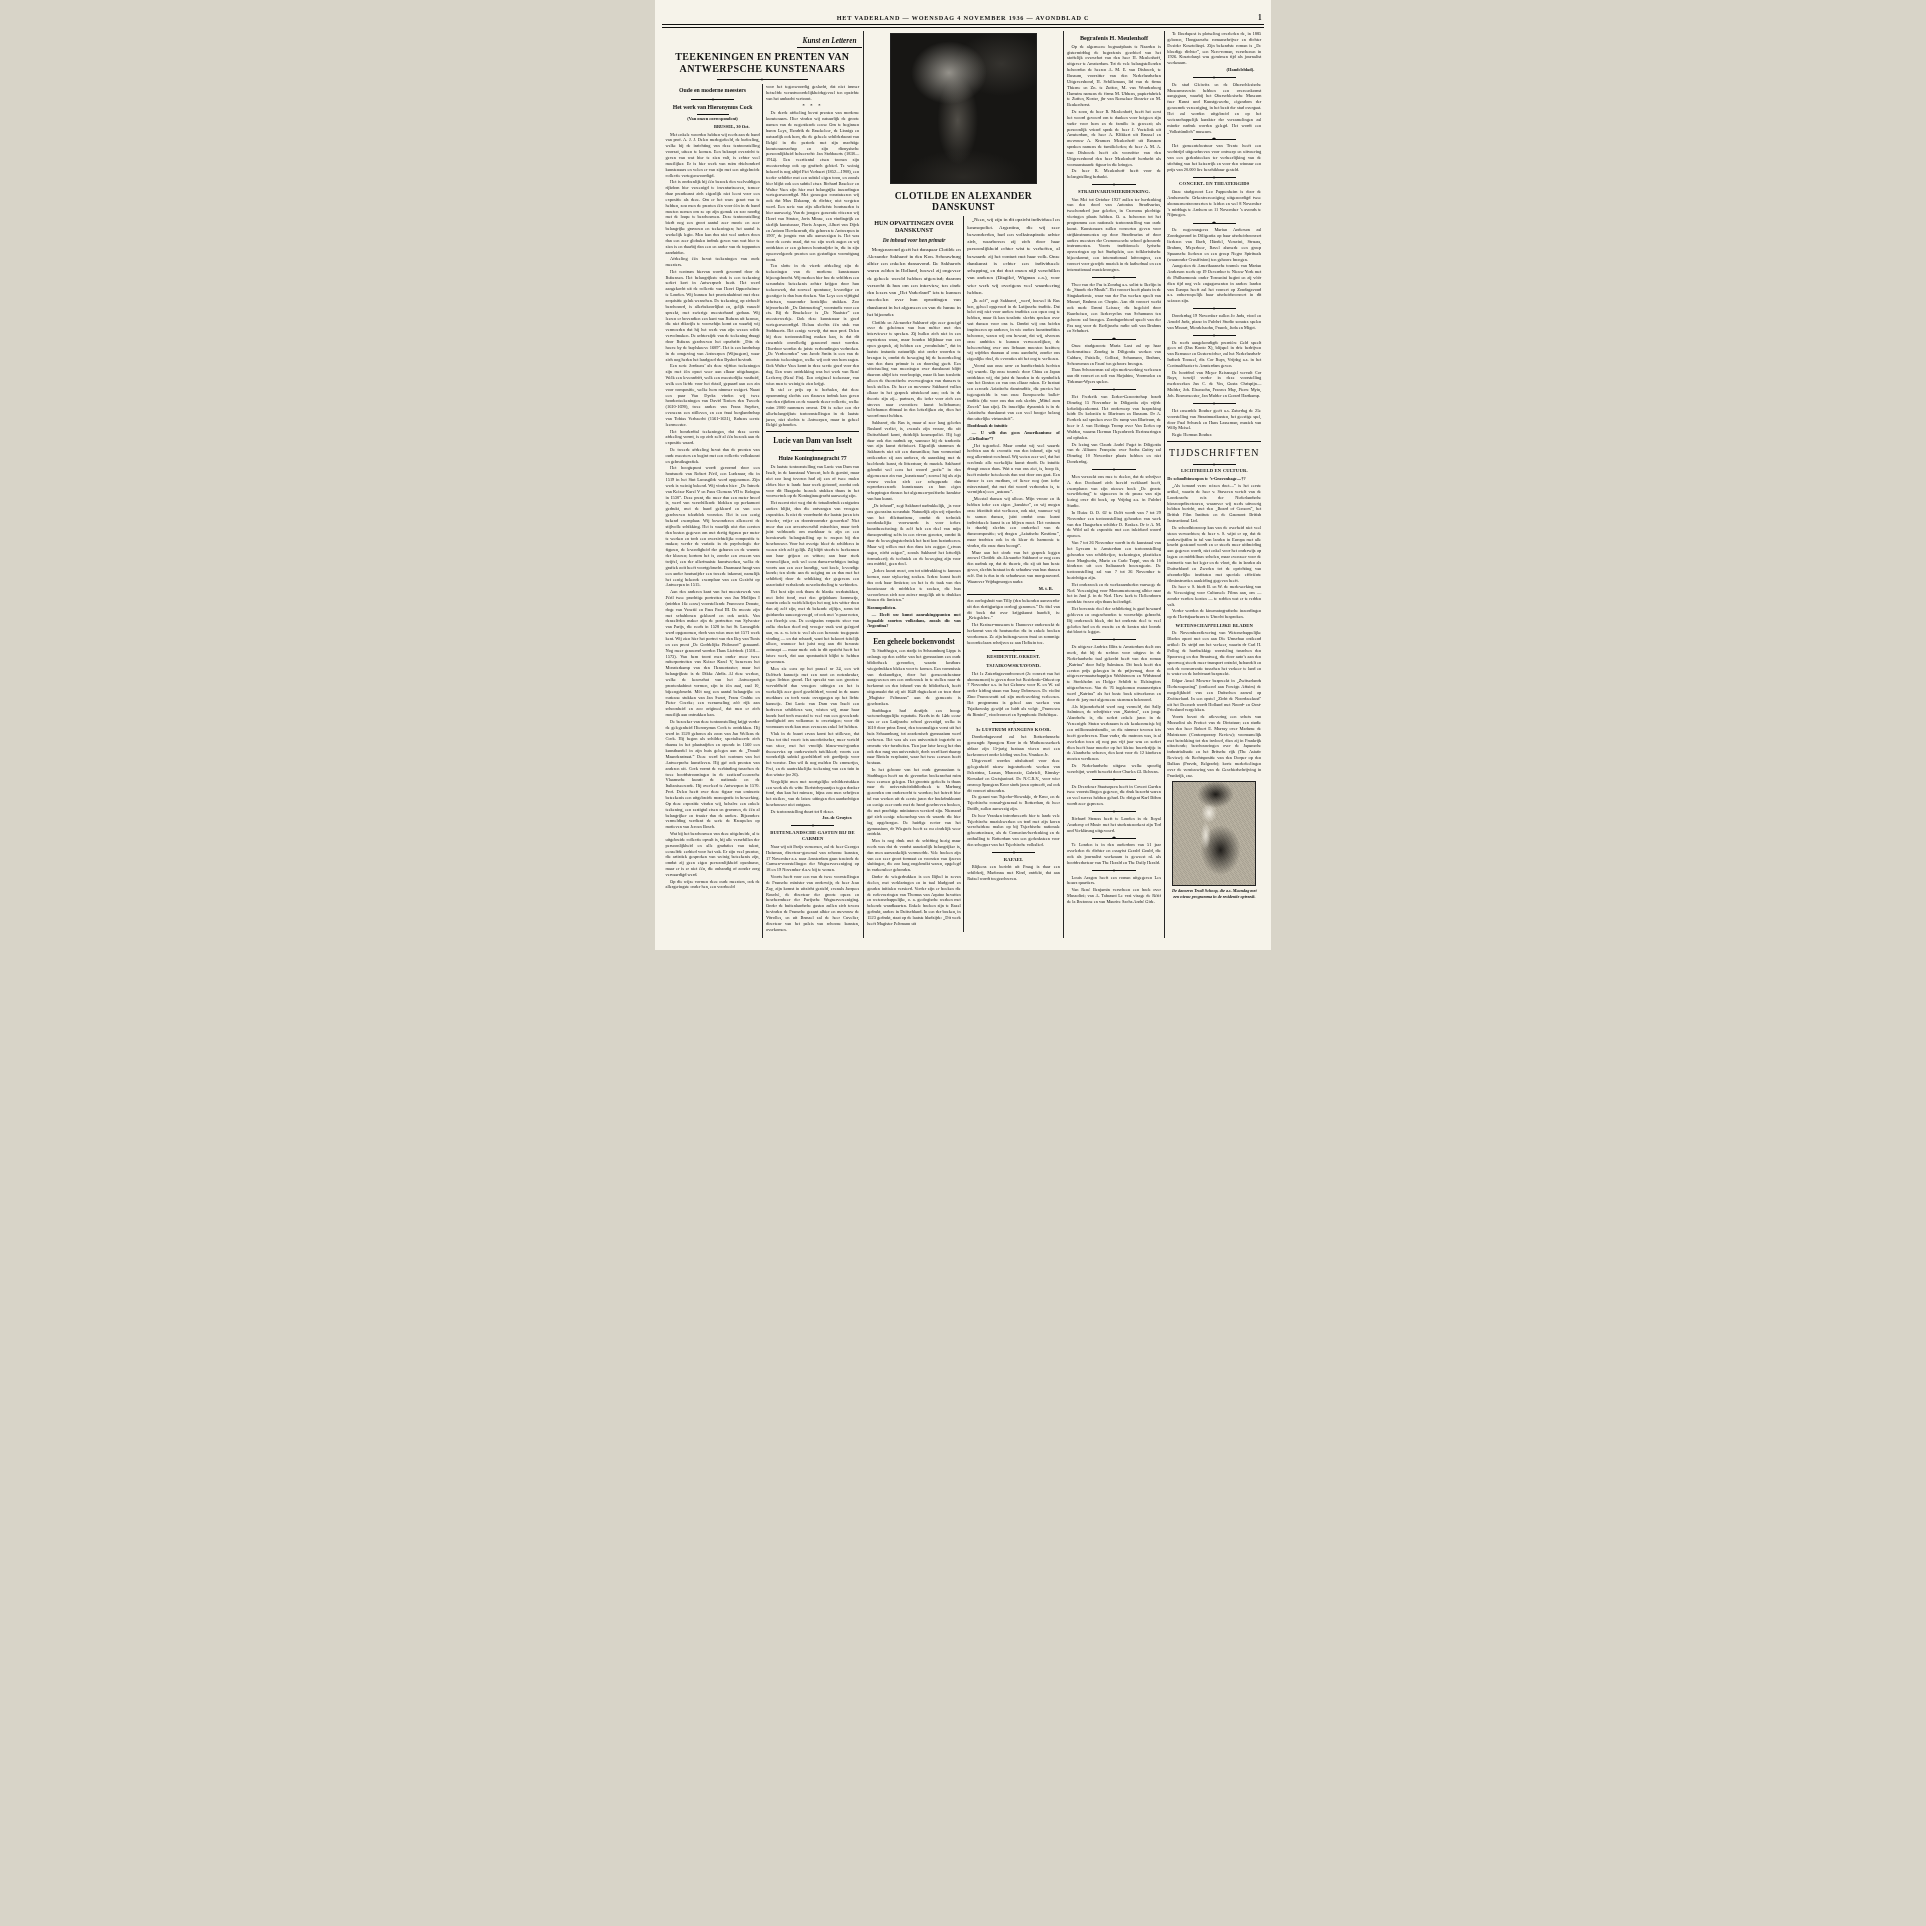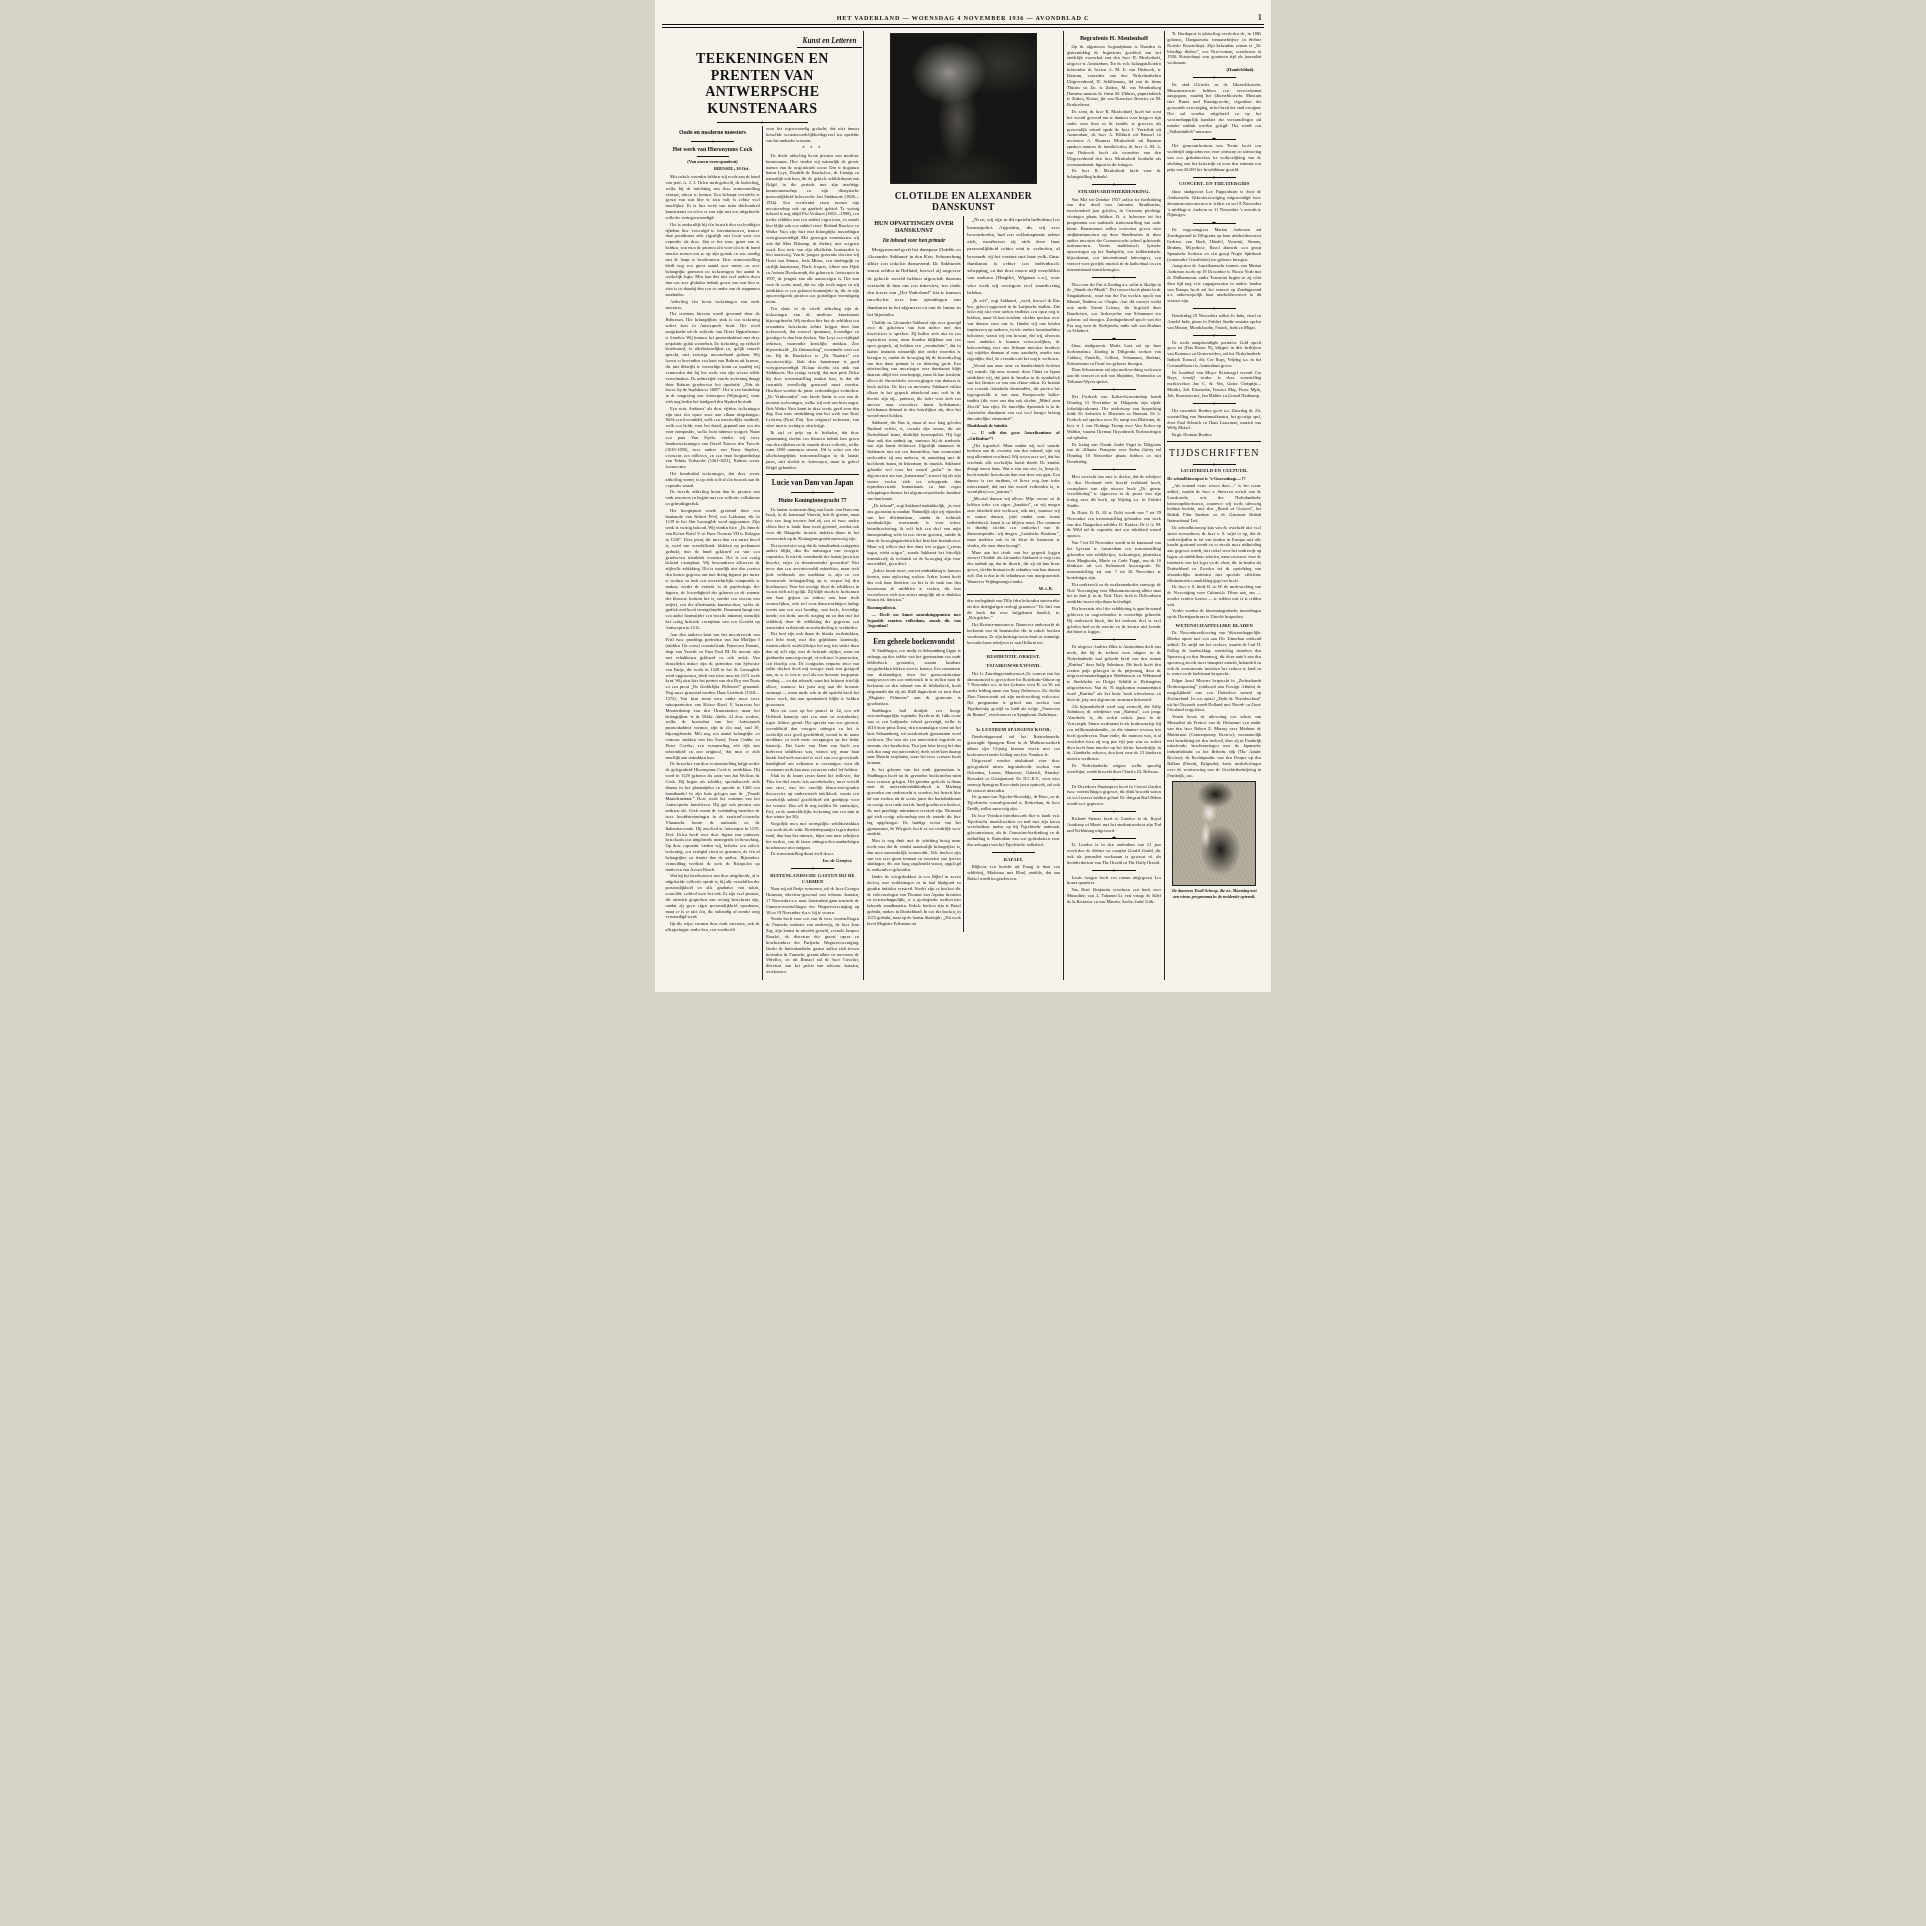--- a/index.html
+++ b/index.html
@@ -22,21 +22,21 @@
   
   .col,.colnarrow{font-size:4.4px;line-height:1.33;text-align:justify;}
   .b-p{margin:0 0 0.8px;text-indent:4.6px;}
   .b-pc{margin:0 0 0.8px;}
   .b-lead{margin:0.8px 0 1.5px;text-indent:4.6px;font-size:5px;line-height:1.45;}
   .b-q{margin:0.8px 0;text-indent:4.6px;font-weight:700;}
   .b-cross{margin:1.9px 0 0.8px;font-weight:700;}
   .b-sig{margin:0.8px 7px 1.9px 0;text-align:right;font-weight:700;}
   .b-byline{margin:1.5px 0;text-align:center;font-weight:700;}
   .b-dateline{margin:0 10px 1.9px 0;text-align:right;font-weight:700;}
-  .b-h1{margin:3.9px 3.9px 2.3px;font-size:14px;line-height:1.18;font-weight:700;text-align:center;letter-spacing:0.4px;}
+  .b-h1{margin:3.9px 3.9px 2.3px;font-size:10px;line-height:1.18;font-weight:700;text-align:center;letter-spacing:0.4px;}
   .b-h2{margin:5.4px 1.5px 3.9px;font-size:9.6px;line-height:1.15;font-weight:700;text-align:center;letter-spacing:0.4px;}
   .b-h3{margin:3.9px 0 1.5px;font-size:7.3px;font-weight:700;text-align:center;}
   .b-h3t{margin:4.6px 0 1.5px;font-size:10px;font-weight:400;text-align:center;letter-spacing:1.2px;}
   .b-h4{margin:3.1px 0 1.9px;font-size:6.2px;line-height:1.25;font-weight:700;text-align:center;}
   .b-h5{margin:3.1px 0 1.5px;font-size:5.8px;font-weight:700;text-align:center;}
   .b-h6{margin:2.7px 0 1.5px;font-size:4.6px;font-weight:700;text-align:center;letter-spacing:0.2px;}
   .b-ital{margin:2.3px 0 1.9px;font-size:5.4px;font-weight:700;font-style:italic;text-align:center;}
   .b-caption{margin:1.5px 3.9px 3.1px;font-size:4.2px;font-weight:700;font-style:italic;text-align:center;line-height:1.3;}
   .b-stars{margin:1.5px 0;text-align:center;font-weight:700;letter-spacing:2.3px;}
   
@@ -112,21 +112,21 @@
             <div class="b-p">Wat bij het beschouwen van deze uitgebreide, al te uitgebreide collectie opvalt is, bij alle verschillen der persoonlijkheid en alle gradaties van talent, eenzelfde eerbied voor het vak. Er zijn veel prenten, die artistiek gesproken van weinig beteekenis zijn, omdat zij geen eigen persoonlijkheid openbaren, maar er is er niet één, die onhandig of zonder zorg vervaardigd werd.</div>
             <div class="b-p">Op die wijze vormen deze oude meesters, ook de allergeringste onder hen, een voorbeeld</div>
           </div>
         <div class="col col-divider">
             <div class="b-pc">voor het tegenwoordig geslacht, dat niet immer hetzelfde verantwoordelijkheidsgevoel ten opzichte van het ambacht vertoont.</div>
             <div class="b-stars">* * *</div>
             <div class="b-p">De derde afdeeling bevat prenten van moderne kunstenaars. Hier vinden wij natuurlijk de groote namen van de negentiende eeuw. Om te beginnen baron Leys, Hendrik de Braekeleer, de Linnigs en natuurlijk ook hem, die de geheele schilderkunst van België in die periode met zijn machtige kunstenaarsschap en zijn dionysische persoonlijkheid beheerscht: Jan Stobbaerts (1838—1914). Een veertiental etsen toonen zijn meesterschap ook op grafisch gebied. Te weinig bekend is nog altijd Piet Verhaert (1852—1908), een teeder schilder met een subtiel eigen toon, en zooals hier blijkt ook een subtiel etser. Richard Baseleer en Walter Vaes zijn hier met belangrijke inzendingen vertegenwoordigd. Met genoegen constateeren wij ook dat Max Elskamp, de dichter, niet vergeten werd. Een serie van zijn allerliefste houtsneden is hier aanwezig. Van de jongere generatie citeeren wij Henri van Straten, Joris Minne, een vindingrijk en sierlijk kunstenaar, Floris Jespers, Albert van Dijck en Antoon Herckenrath, die geboren te Antwerpen in 1907, de jongste van alle aanwezigen is. Het was voor de eerste maal, dat we zijn werk zagen en wij ontdekten er een geboren houtsnijder in, die in zijn opeenvolgende prenten een gestadigen vooruitgang toont.</div>
             <div class="b-p">Ten slotte in de vierde afdeeling zijn de teekeningen van de moderne kunstenaars bijeengebracht. Wij merken hier hoe de schilders een secundaire beteekenis achter krijgen door hun teekenwerk, dat zooveel spontaner, levendiger en geestiger is dan hun doeken. Van Leys een vijftigtal schetsen, waaronder kostelijke stukken. Zoo bijvoorbeeld: „De Ontmoeting”, voorstudie voor een ets. Bij de Braekeleer is „De Naaister” een meesterwerkje. Ook deze kunstenaar is goed vertegenwoordigd. Helaas slechts één stuk van Stobbaerts. Het eenige verwijt, dat men prof. Delen bij deze tentoonstelling maken kan, is dat dit ensemble onvolledig genoemd moet worden. Hierdoor worden de juiste verhoudingen verbroken. „De Verdoemden” van Jacob Smits is een van de mooiste teekeningen, welke wij ooit van hem zagen. Ook Walter Vaes komt in deze sectie goed voor den dag. Een ware ontdekking was het werk van René Leclercq (René Pin). Een origineel teekenaar, van wien men te weinig te zien krijgt.</div>
             <div class="b-p">Ik stel er prijs op te herhalen, dat deze opsomming slechts een flauwen indruk kan geven van den rijkdom en de waarde dezer collectie, welke ruim 2000 nummers omvat. Dit is zeker een der allerbelangrijkste tentoonstellingen in de laatste jaren, niet slechts te Antwerpen, maar in geheel België gehouden.</div>
             <div class="b-rule"></div>
-            <div class="b-h3">Lucie van Dam van Japan</div>
+            <div class="b-h3">Lucie van Dam van Isselt</div>
             <div class="b-orn"></div>
             <div class="b-h5">Huize Koninginnegracht 77</div>
             <div class="b-p">De laatste tentoonstelling van Lucie van Dam van Isselt, in de kunstzaal Vincent, heb ik gemist, maar niet zoo lang tevoren had zij een of twee malen elders hier te lande haar werk getoond, zoodat ook voor dit Haagsche bezoek stukken thans in het voorvertrek op de Koninginnegracht aanwezig zijn.</div>
             <div class="b-p">Het neemt niet weg dat de totaalindruk eenigszins anders blijkt, dan die ontvangen van vroegere exposities. Is niet de voordracht der laatste jaren iets breeder, vrijer en doorstroomder geworden? Niet meer dan een accentverschil misschien, maar toch juist voldoende om merkbaar te zijn en een hernieuwde belangstelling op te roepen bij den beschouwer. Voor het overige bleef de schilderes in wezen zich zelf gelijk. Zij blijft steeds te herkennen aan haar grijzen en witten; aan haar sterk vrouwelijken, ook wel eens dames-achtigen inslag; voorts aan een zeer kundige, wat koele, levendige kunde; ten slotte aan de neiging nu en dan met het schilderij door de schikking der gegevens een associatief verhalende nevenbedoeling te verbinden.</div>
             <div class="b-p">Het best zijn ook thans de blanke werkstukken, met licht fond, met den grijsblauw kommetje, waarin enkele weidelelietjes het nog iets witter doen dan zij zelf zijn, met de bekende zijltjes, soms tot guirlandes saneengevoegd, of ook met ’n paar noten, een fleschje enz. De eenigszins coquette sfeer van zulke doeken deed mij vroeger vaak wat geërgerd aan, m. a. w. iets te veel als een bewuste toegepaste vinding — en dat schaadt, want het bekoort feitelijk alleen, wanneer het juist nog aan dit bewuste ontsnapt — maar mede ook in dit opzicht heeft het latere werk, dat aan spontaniteit blijkt te hebben gewonnen.</div>
             <div class="b-p">Men zie eens op het paneel nr 24, een wit Delftsch kannetje met een noot en notenkraker, tegen lichten grond. Het spreekt van een grootere vervuldheid dan vroegere uitingen en het is werkelijk zeer goed geschilderd, vooral in de nauw merkbare en toch vaste overgangen op het lichte kannetje. Dat Lucie van Dam van Isselt een bedreven schilderes was, wisten wij, maar haar kunde had toch meestal te veel van een gevoelende handigheid om volkomen te overtuigen; voor dit voornaam werk kan men eveneens enkel lof hebben.</div>
             <div class="b-p">Vlak in de buurt ervan komt het stilleven, dat Thee tot titel voert: iets anecdotischer, meer verteld van sfeer, met het vroolijk blauw-met-gouden theeservies op ouderwetsch tafelkleed; voorts een wonderlijk subtiel geschilderd wit gordijntje voor het venster. Dan wil ik nog melden De emmertjes, Prei, en de aantrekkelijke teekening van een tuin in den winter (nr 26).</div>
             <div class="b-p">Vergelijkt men met soortgelijke schilderstukken een werk als de witte Herfstchrysantjes tegen donker fond, dan kan het ruimere, bijna zou men schrijven het steilere, van de latere uitingen den aandachtigen beschouwer niet ontgaan.</div>
             <div class="b-p">De tentoonstelling duurt tot 8 dezer.</div>
             <div class="b-sig">Jos. de Gruyter.</div>

